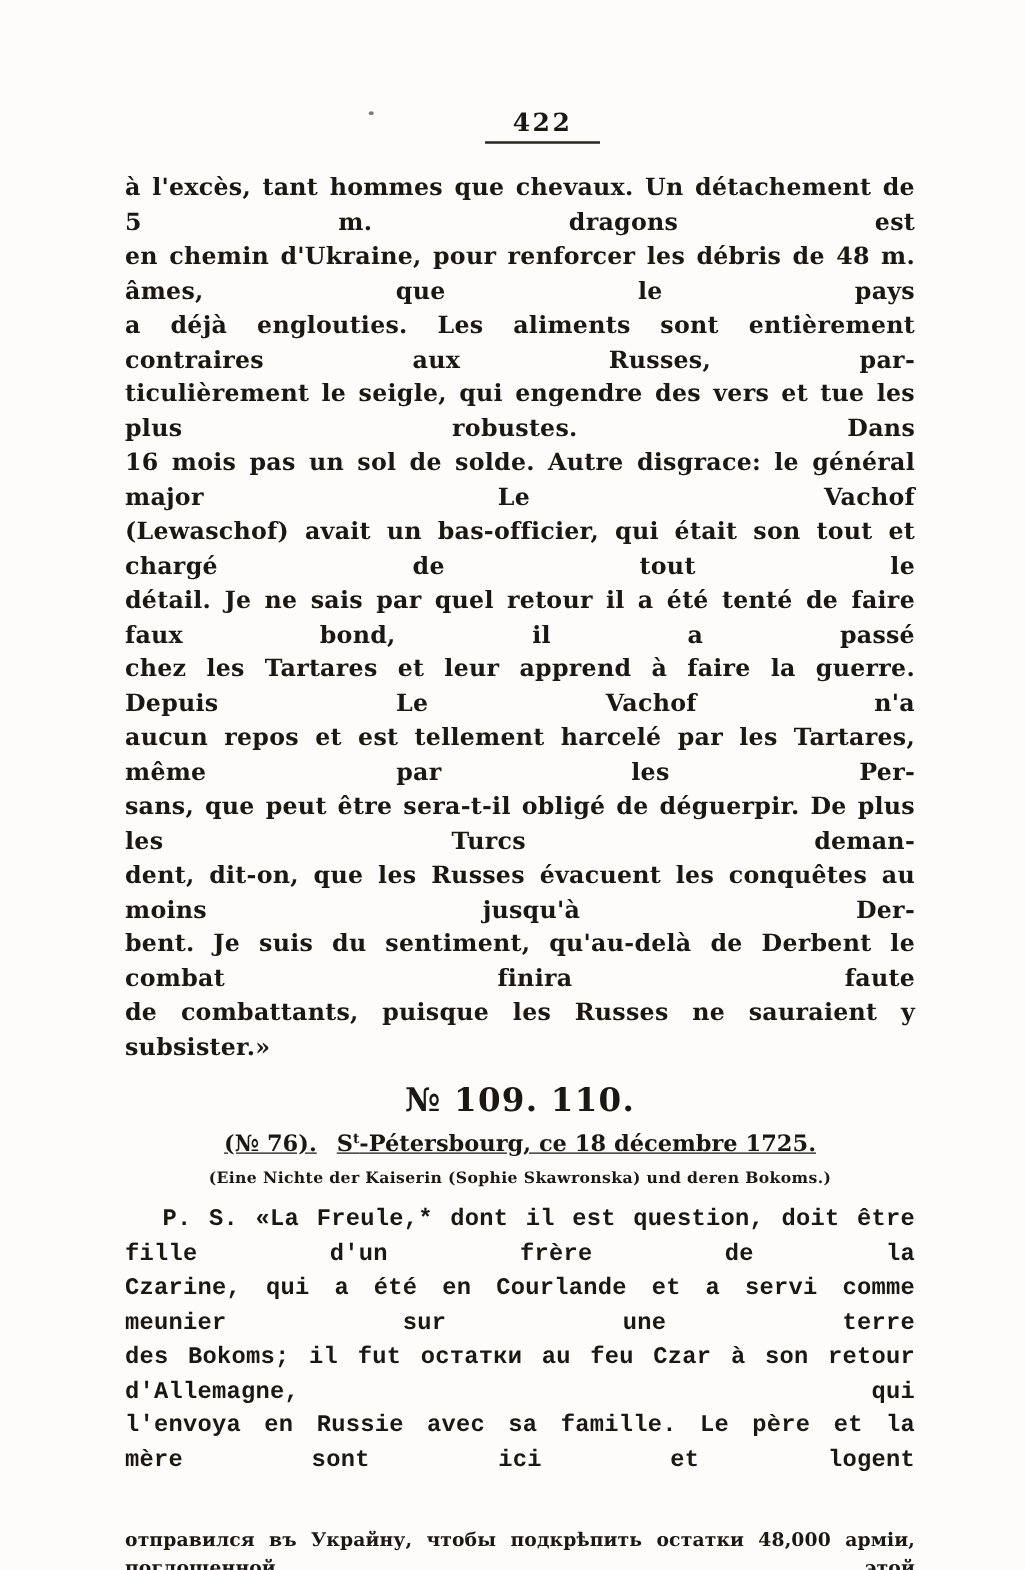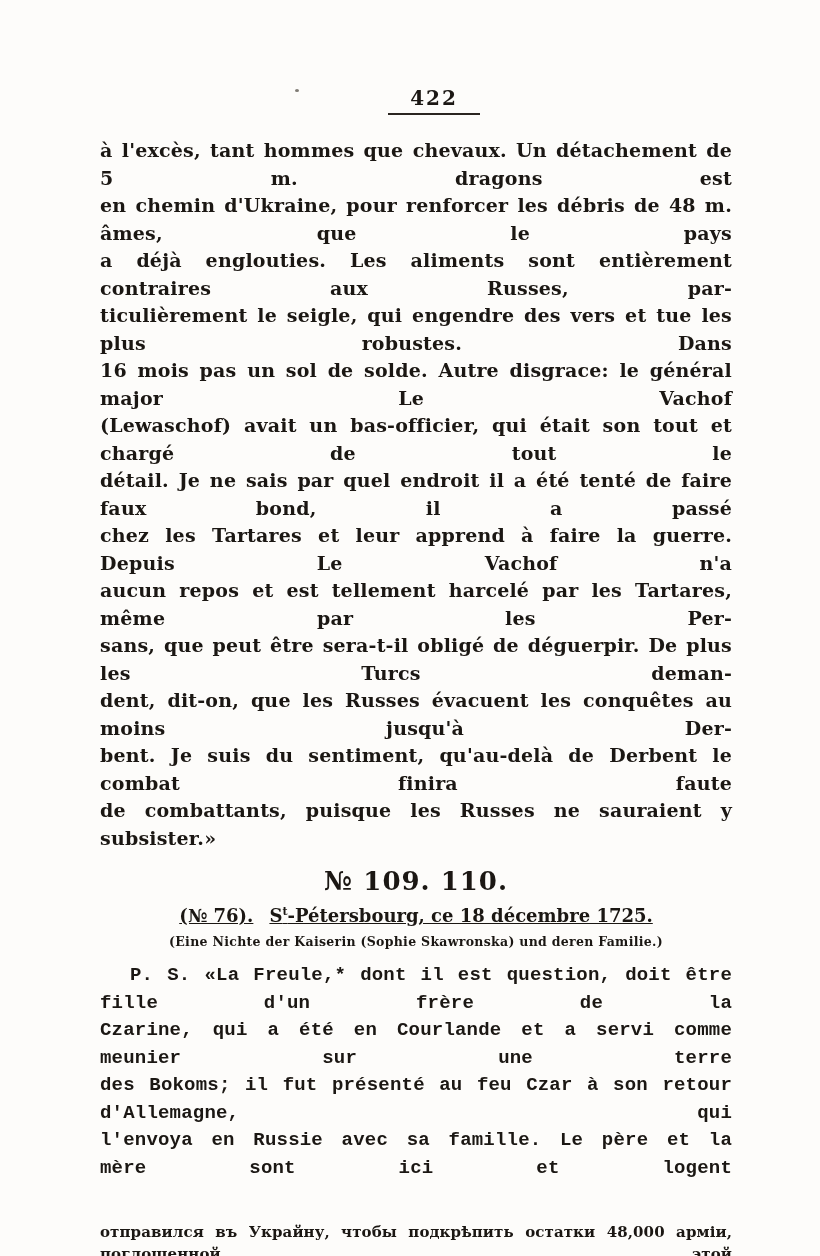--- a/index.html
+++ b/index.html
@@ -49,41 +49,41 @@
       <div class="pagenum-rule"></div>
     </div>
 
     <div class="body-text para-main">
         <div class="tline">à l'excès, tant hommes que chevaux.  Un détachement de 5 m. dragons est</div>
         <div class="tline">en chemin d'Ukraine, pour renforcer les débris de 48 m. âmes, que le pays</div>
         <div class="tline">a déjà englouties.  Les aliments sont entièrement contraires aux Russes, par-</div>
         <div class="tline">ticulièrement le seigle, qui engendre des vers et tue les plus robustes.  Dans</div>
         <div class="tline">16 mois pas un sol de solde.  Autre disgrace:  le général major Le Vachof</div>
         <div class="tline">(Lewaschof) avait un bas-officier, qui était son tout et chargé de tout le</div>
-        <div class="tline">détail. Je ne sais par quel endroit il a été tenté de faire faux bond, il a passé</div>
+        <div class="tline">détail. Je ne sais par quel retour il a été tenté de faire faux bond, il a passé</div>
         <div class="tline">chez les Tartares et leur apprend à faire la guerre.  Depuis Le Vachof n'a</div>
         <div class="tline">aucun repos et est tellement harcelé par les Tartares, même par les Per-</div>
         <div class="tline">sans, que peut être sera-t-il obligé de déguerpir. De plus les Turcs deman-</div>
         <div class="tline">dent, dit-on, que les Russes évacuent les conquêtes au moins jusqu'à Der-</div>
         <div class="tline">bent.  Je suis du sentiment, qu'au-delà de Derbent le combat finira faute</div>
         <div class="tline tline-last">de combattants, puisque les Russes ne sauraient y subsister.»</div>
       </div>
 
     <div class="heading">№ 109.  110.</div>
 
     <div class="dateline">
       <span class="numpart">(№ 76).</span><span>S</span><sup>t</sup><span>-Pétersbourg, ce 18 décembre 1725.</span>
     </div>
 
-    <div class="german-note">(Eine Nichte der Kaiserin (Sophie Skawronska) und deren Familie.)</div>
+    <div class="german-note">(Eine Nichte der Kaiserin (Sophie Skawronska) und deren Bokoms.)</div>
 
     <div class="body-text ps-para indent-first">
         <div class="tline">P. S. «La Freule,* dont il est question, doit être fille d'un frère de la</div>
         <div class="tline">Czarine, qui a été en Courlande et a servi comme meunier sur une terre</div>
-        <div class="tline">des Bokoms; il fut présenté au feu Czar à son retour d'Allemagne, qui</div>
+        <div class="tline">des Bokoms; il fut остатки au feu Czar à son retour d'Allemagne, qui</div>
         <div class="tline">l'envoya en Russie avec sa famille.  Le père et la mère sont ici et logent</div>
       </div>
 
     <div class="fn-block">
         <div class="tline">отправился въ Украйну, чтобы подкрѣпить остатки 48,000 арміи, поглощенной этой</div>
       </div>
 
   </div>
 </div>
 

